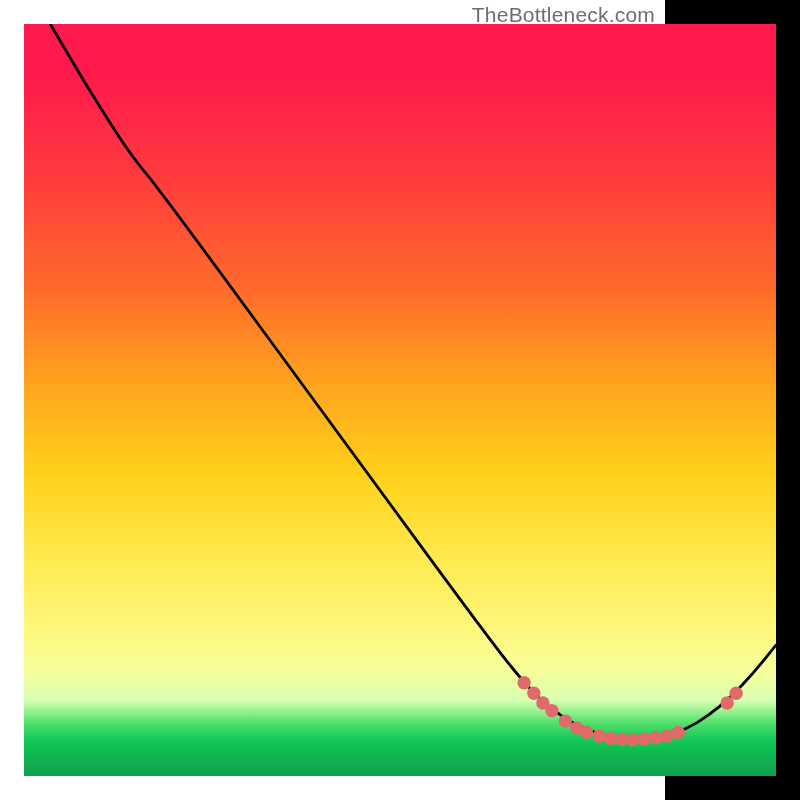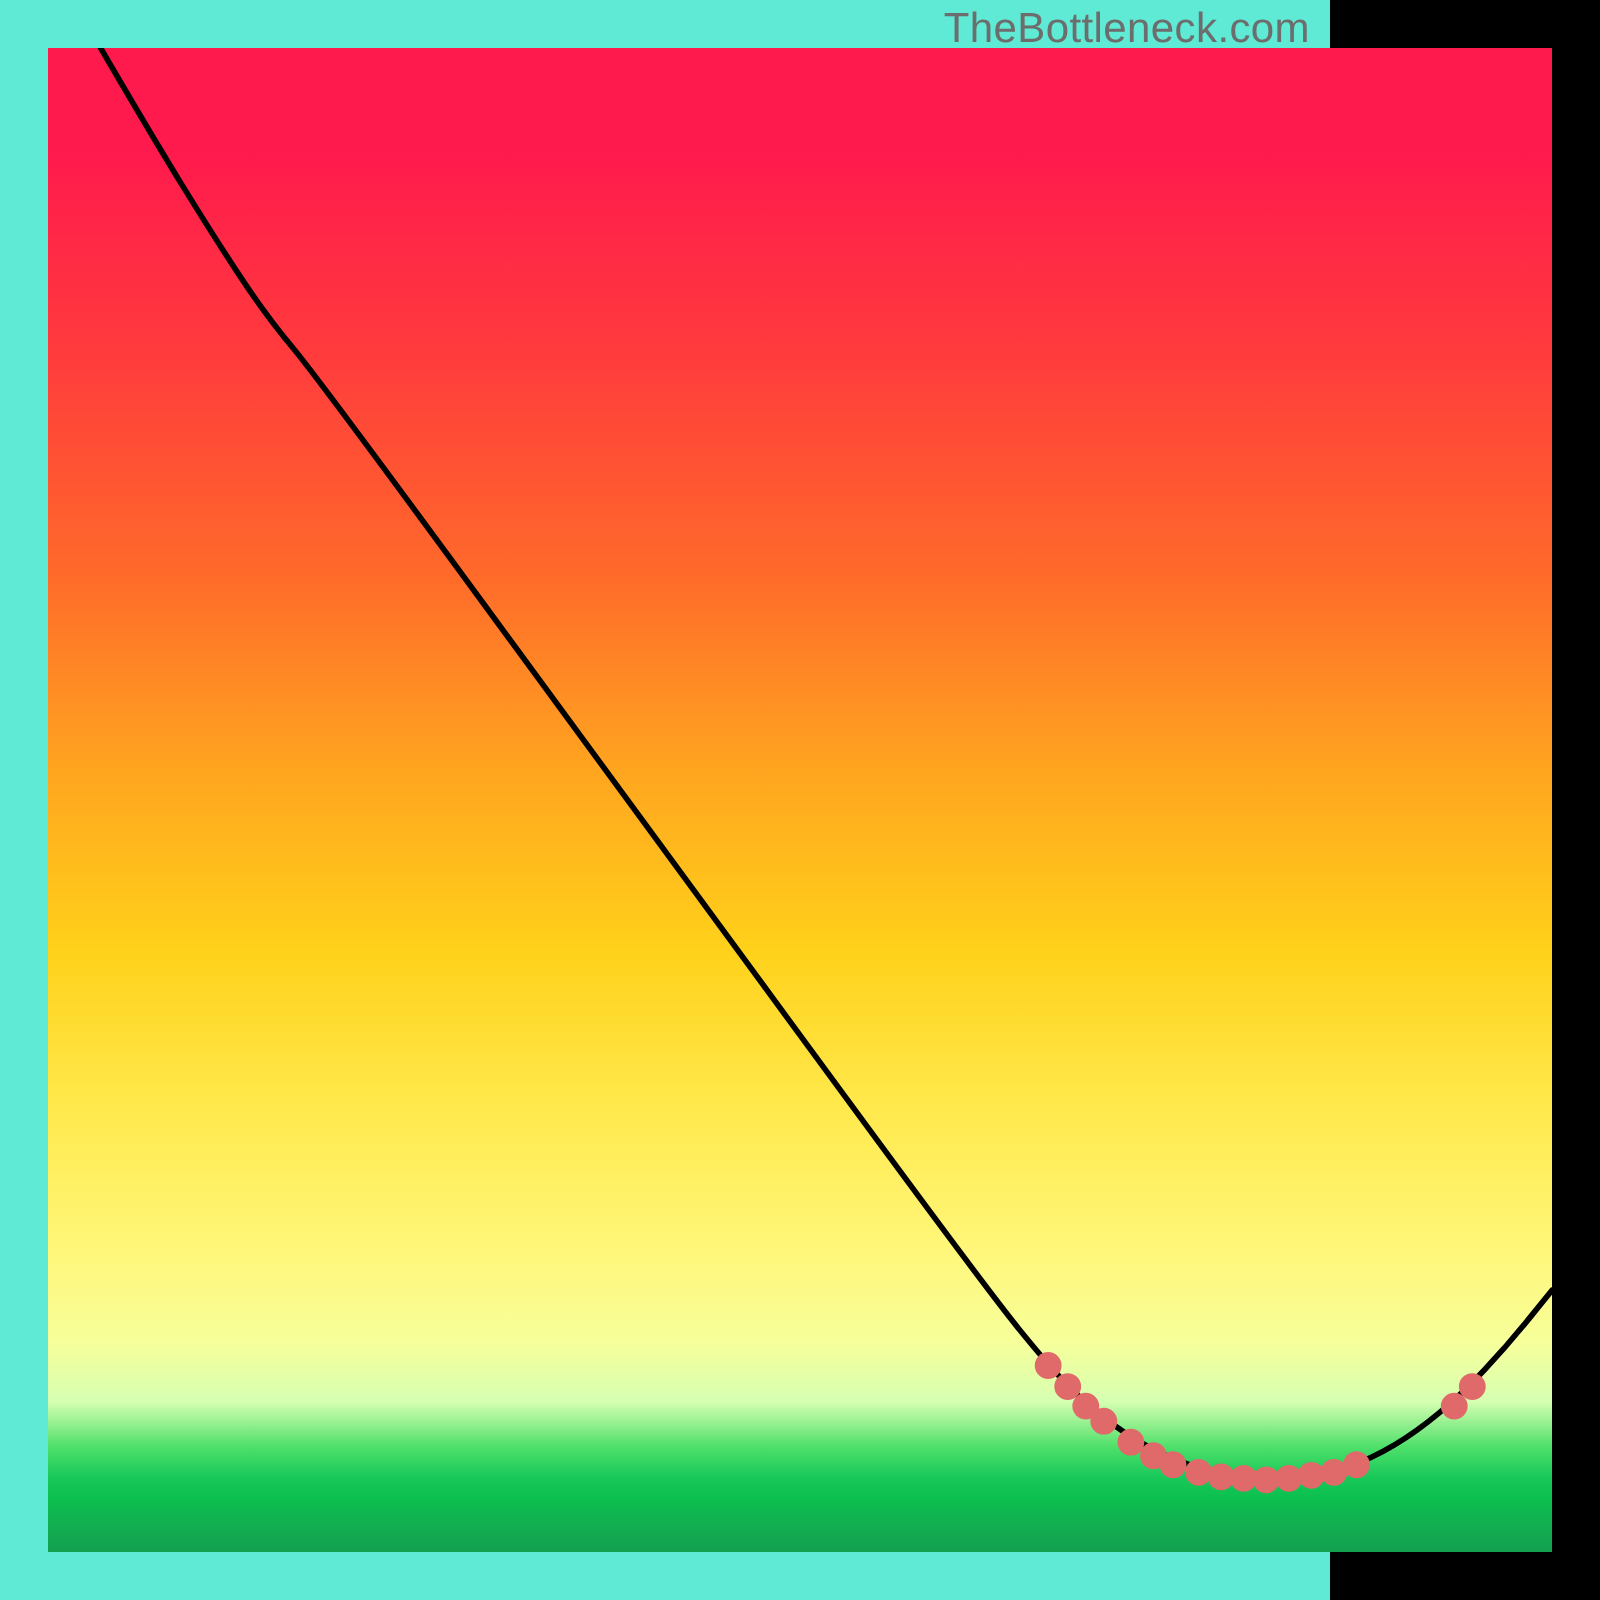--- a/index.html
+++ b/index.html
@@ -8,21 +8,21 @@
     width: 800px;
     height: 800px;
     background: #000;
     overflow: hidden;
     font-family: Arial, Helvetica, sans-serif;
   }
   .stage {
     position: relative;
     width: 665px;
     height: 800px;
-    background: #5eead4;
+    background: #ffffff;
   }
   .plot {
     position: absolute;
     left: 24px;
     top: 24px;
     width: 752px;
     height: 752px;
   }
   .gradient {
     position: absolute;

